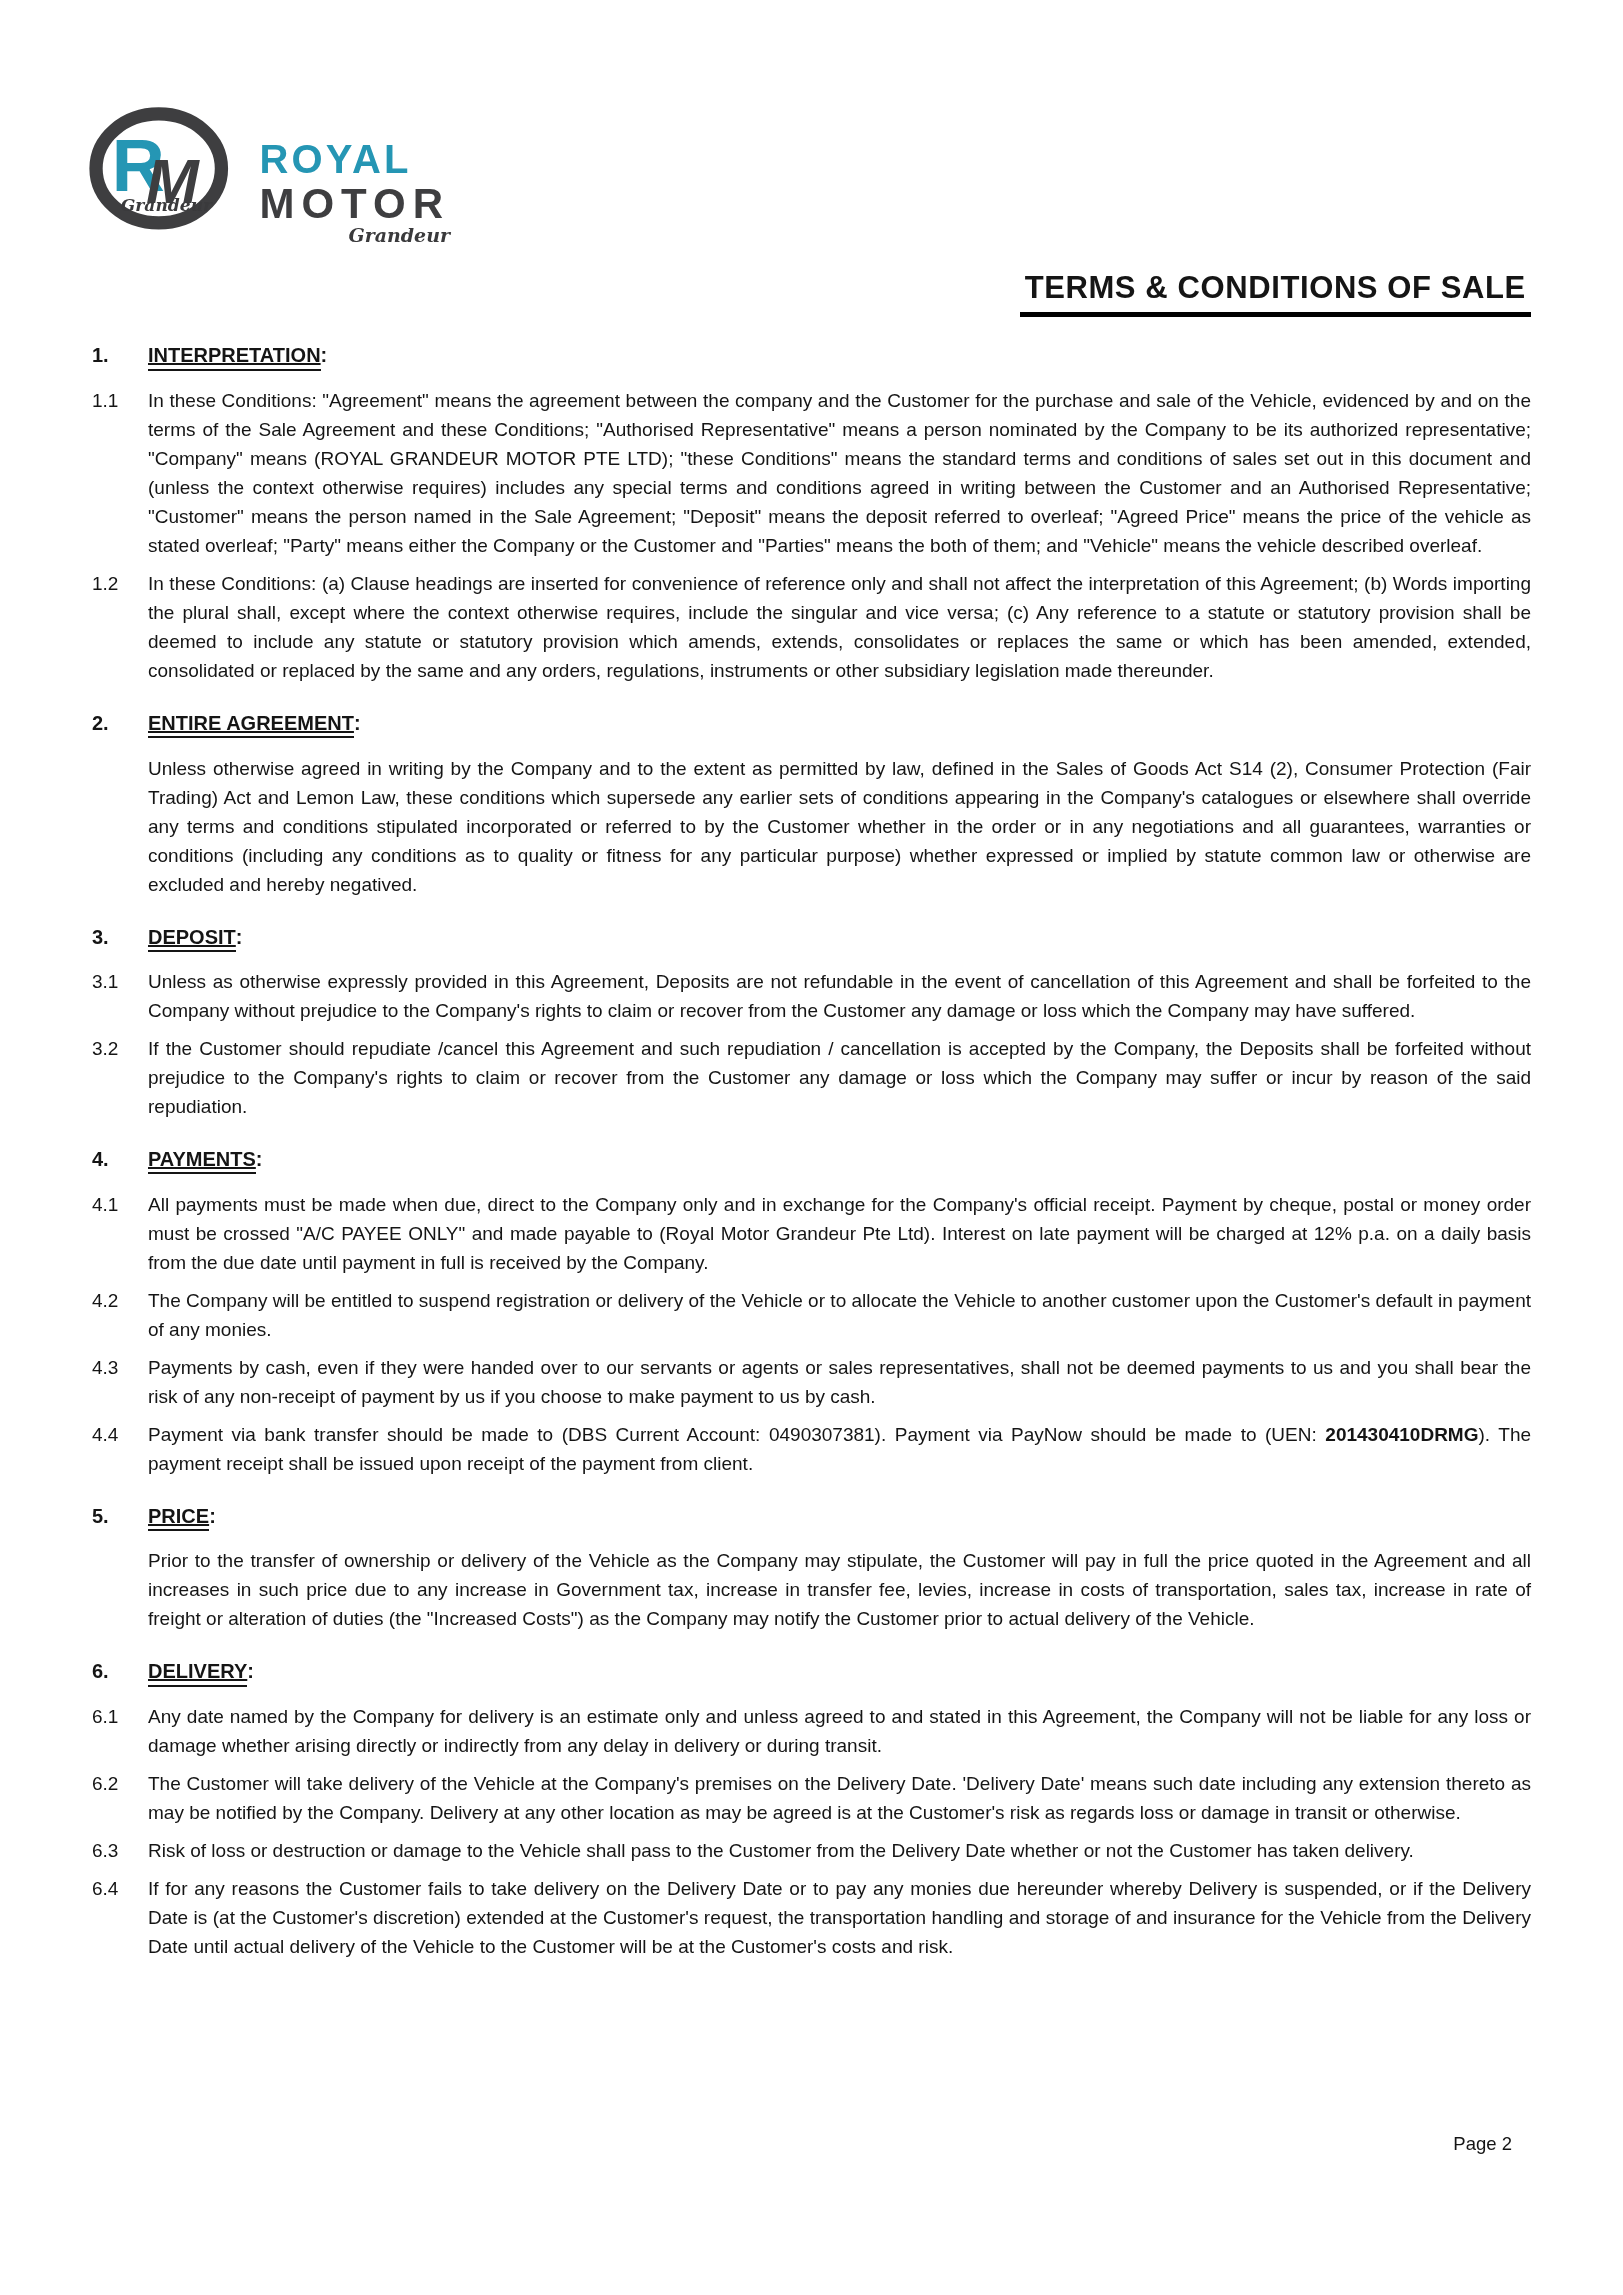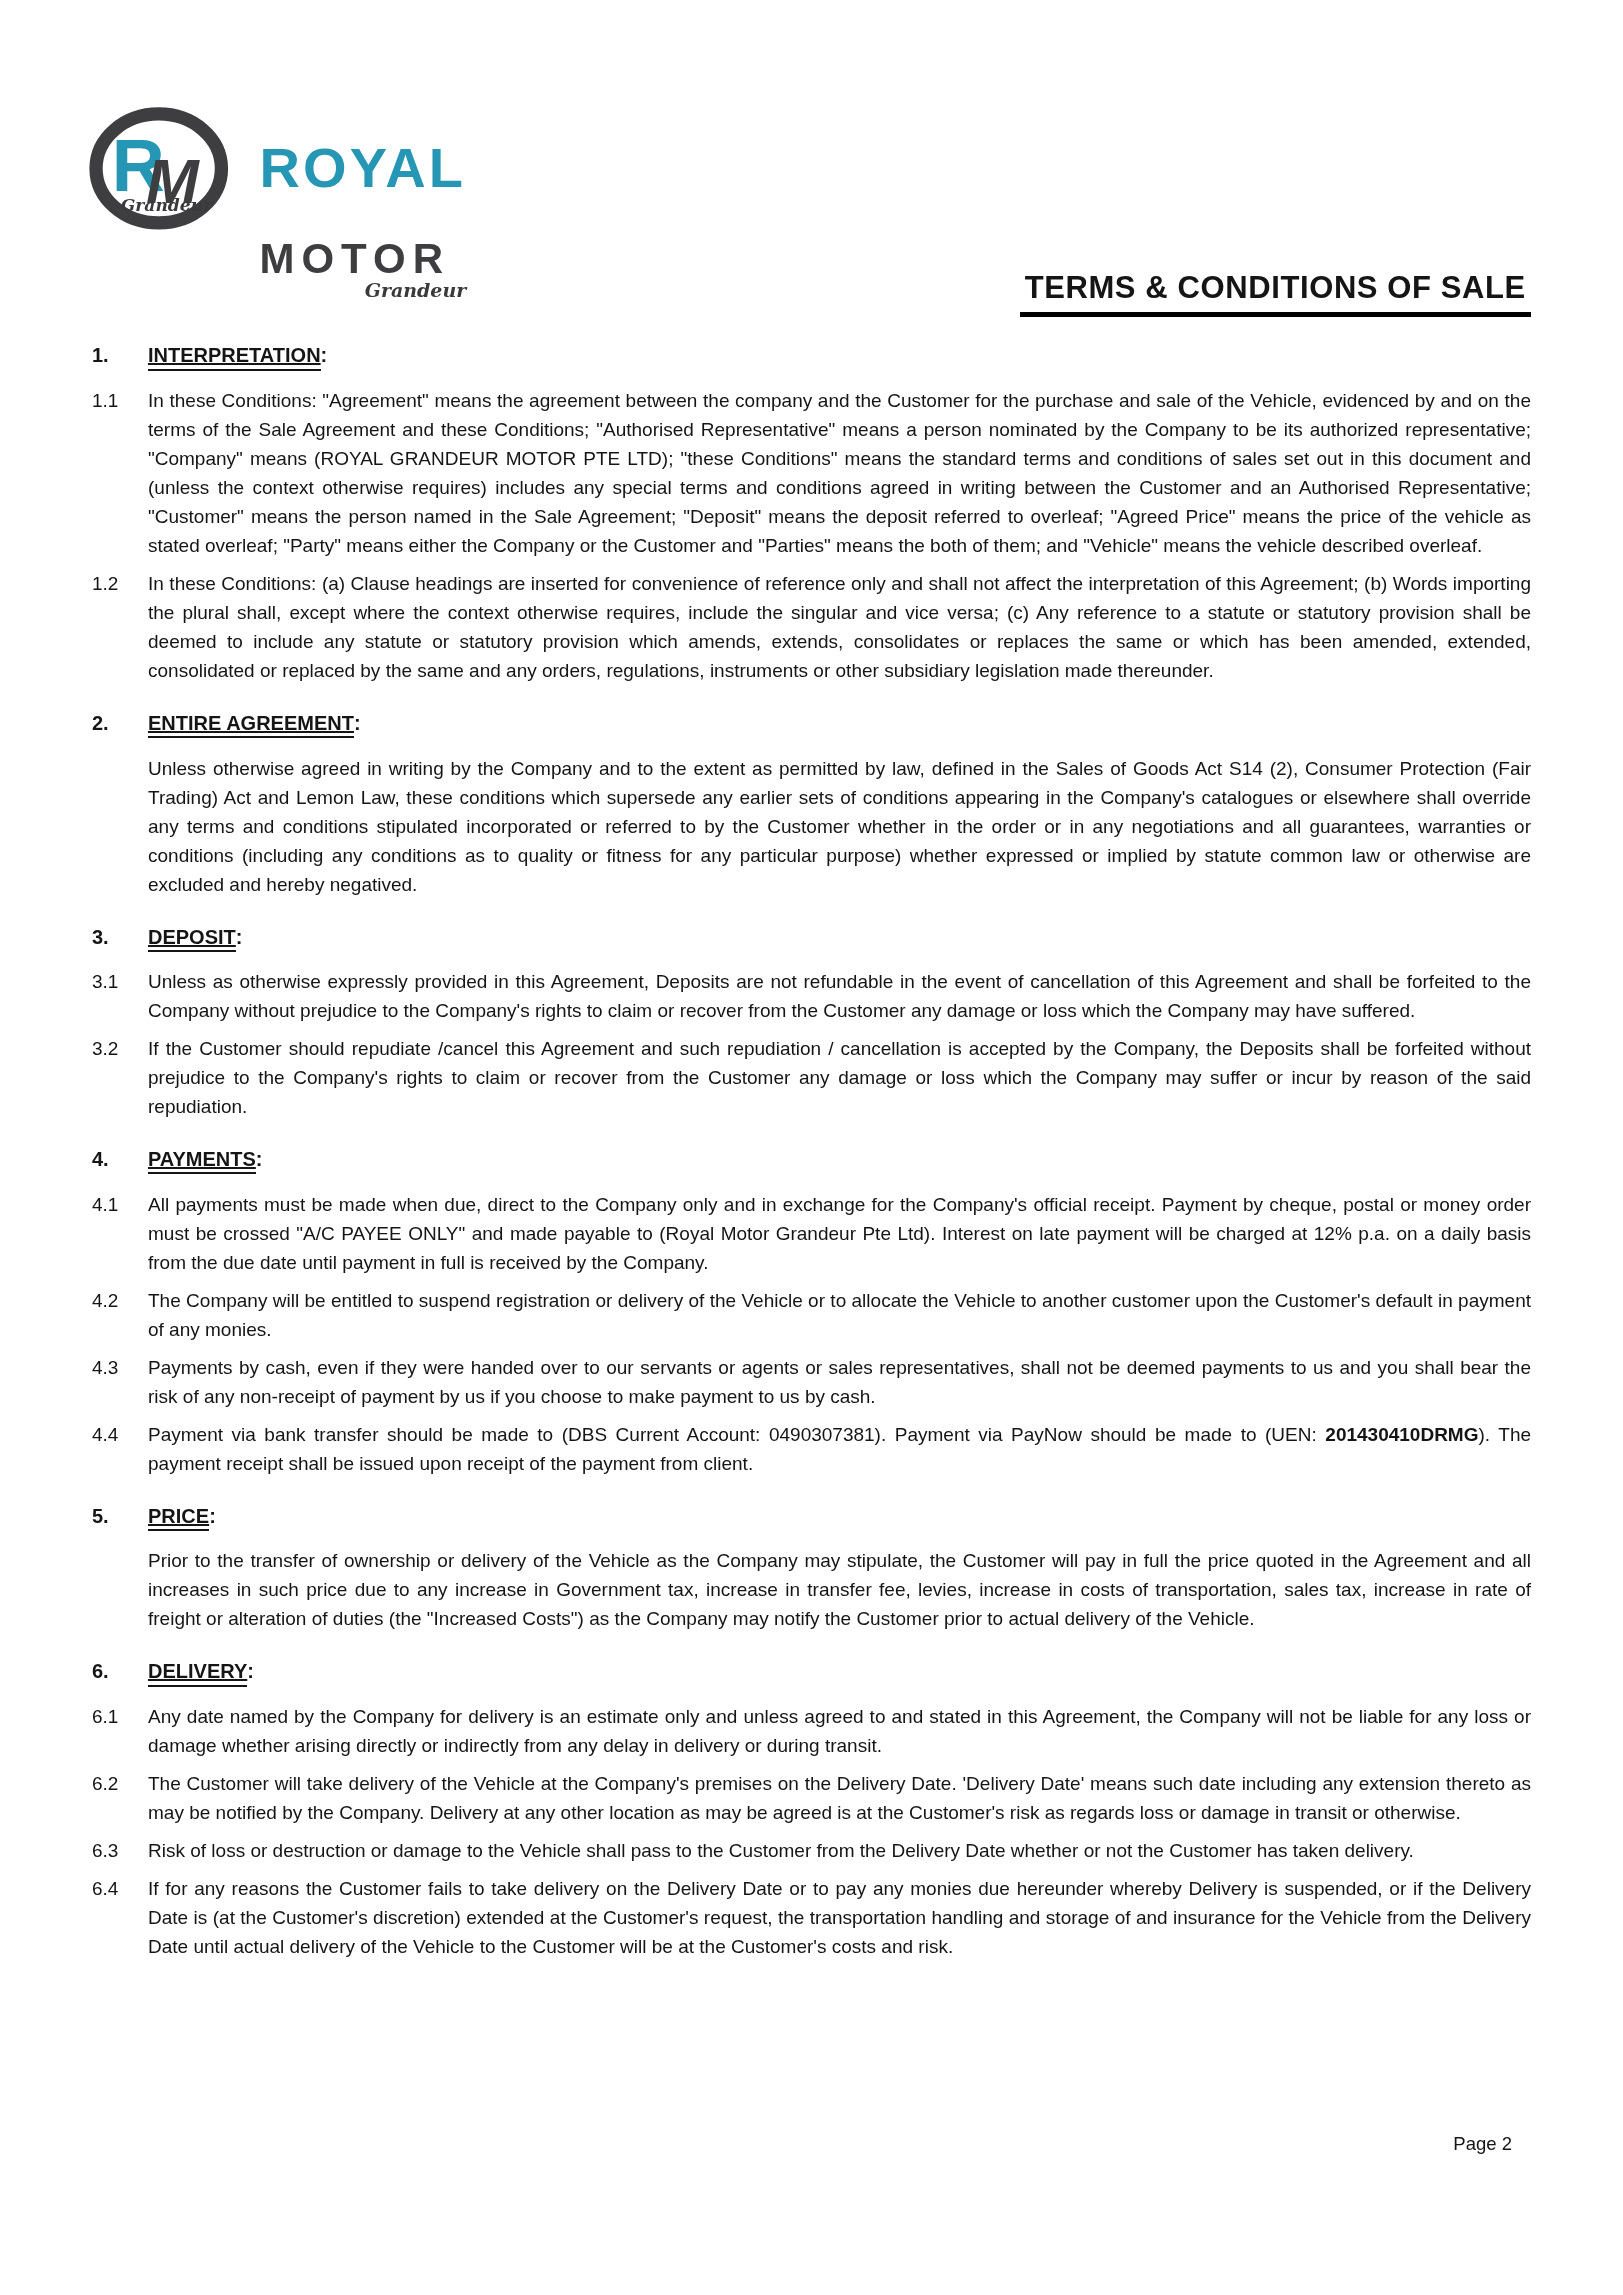--- a/index.html
+++ b/index.html
@@ -16,22 +16,22 @@
     overflow: hidden;
   }
 
   
   .logo-row { display: flex; align-items: flex-start; height: 156px; margin-left: -7.6px; }
   .badge { width: 152px; height: 130px; flex: 0 0 auto; }
   .mono-r { font-family: "Liberation Sans", sans-serif; font-weight: bold; font-size: 116px; fill: #2596b4; }
   .mono-m { font-family: "Liberation Sans", sans-serif; font-weight: bold; font-style: italic; font-size: 100px; fill: #3e3e40; }
   .mono-script { font-family: "DejaVu Serif", serif; font-style: italic; font-weight: bold; font-size: 27px; fill: #3a3a3c; }
   .wordmark { padding-top: 33px; margin-left: 23px; }
-  .brand-royal { color: #2596b4; font-weight: bold; font-size: 56px; line-height: 1.08; letter-spacing: 3.2px; }
-  .brand-motor { color: #3e3e40; font-weight: bold; font-size: 42px; line-height: 1.08; letter-spacing: 7px; margin-top: 38px; }
+  .brand-royal { color: #2596b4; font-weight: bold; font-size: 40px; line-height: 1.08; letter-spacing: 3.2px; }
+  .brand-motor { color: #3e3e40; font-weight: bold; font-size: 42px; line-height: 1.08; letter-spacing: 7px; }
   .brand-script { font-family: "DejaVu Serif", serif; font-style: italic; font-weight: bold; font-size: 19px; color: #3a3a3c; text-align: right; margin-top: -2.5px; }
 
   
   .title-wrap { text-align: right; margin: 9px 0 0 0; }
   .title-inner {
     display: inline-block;
     font-size: 31px;
     font-weight: bold;
     letter-spacing: 0.6px;
     border-bottom: 5.7px solid #000;

